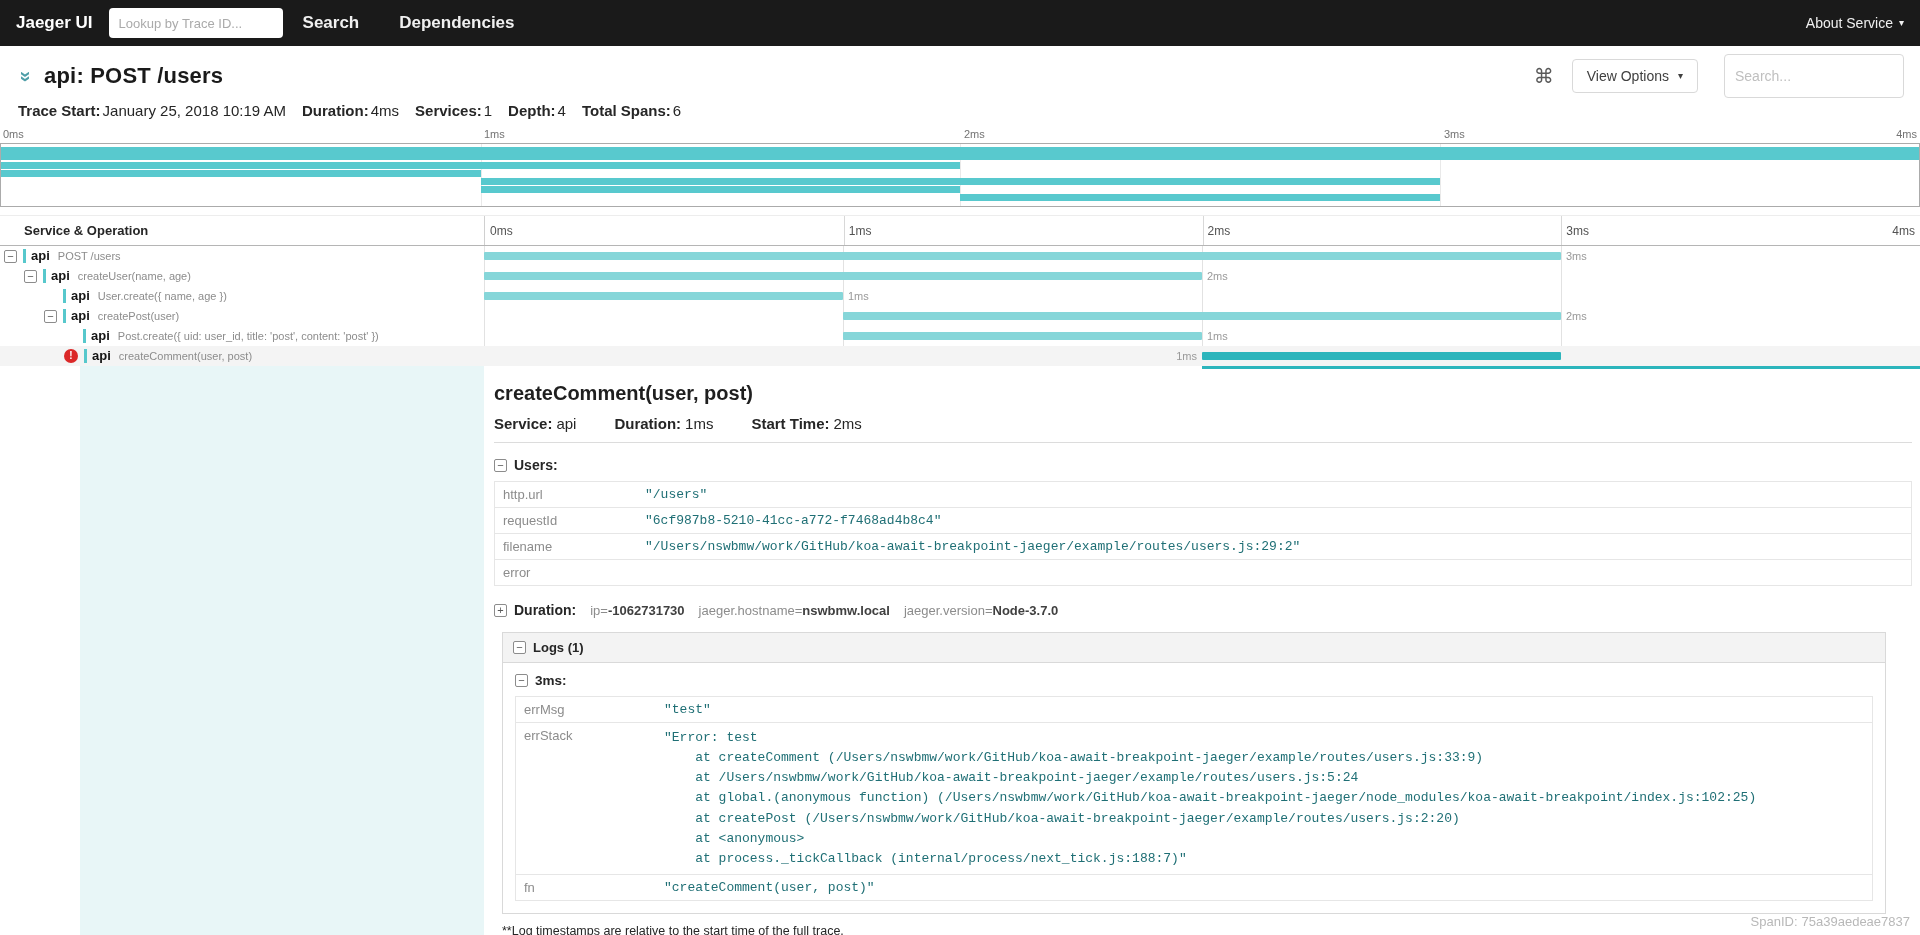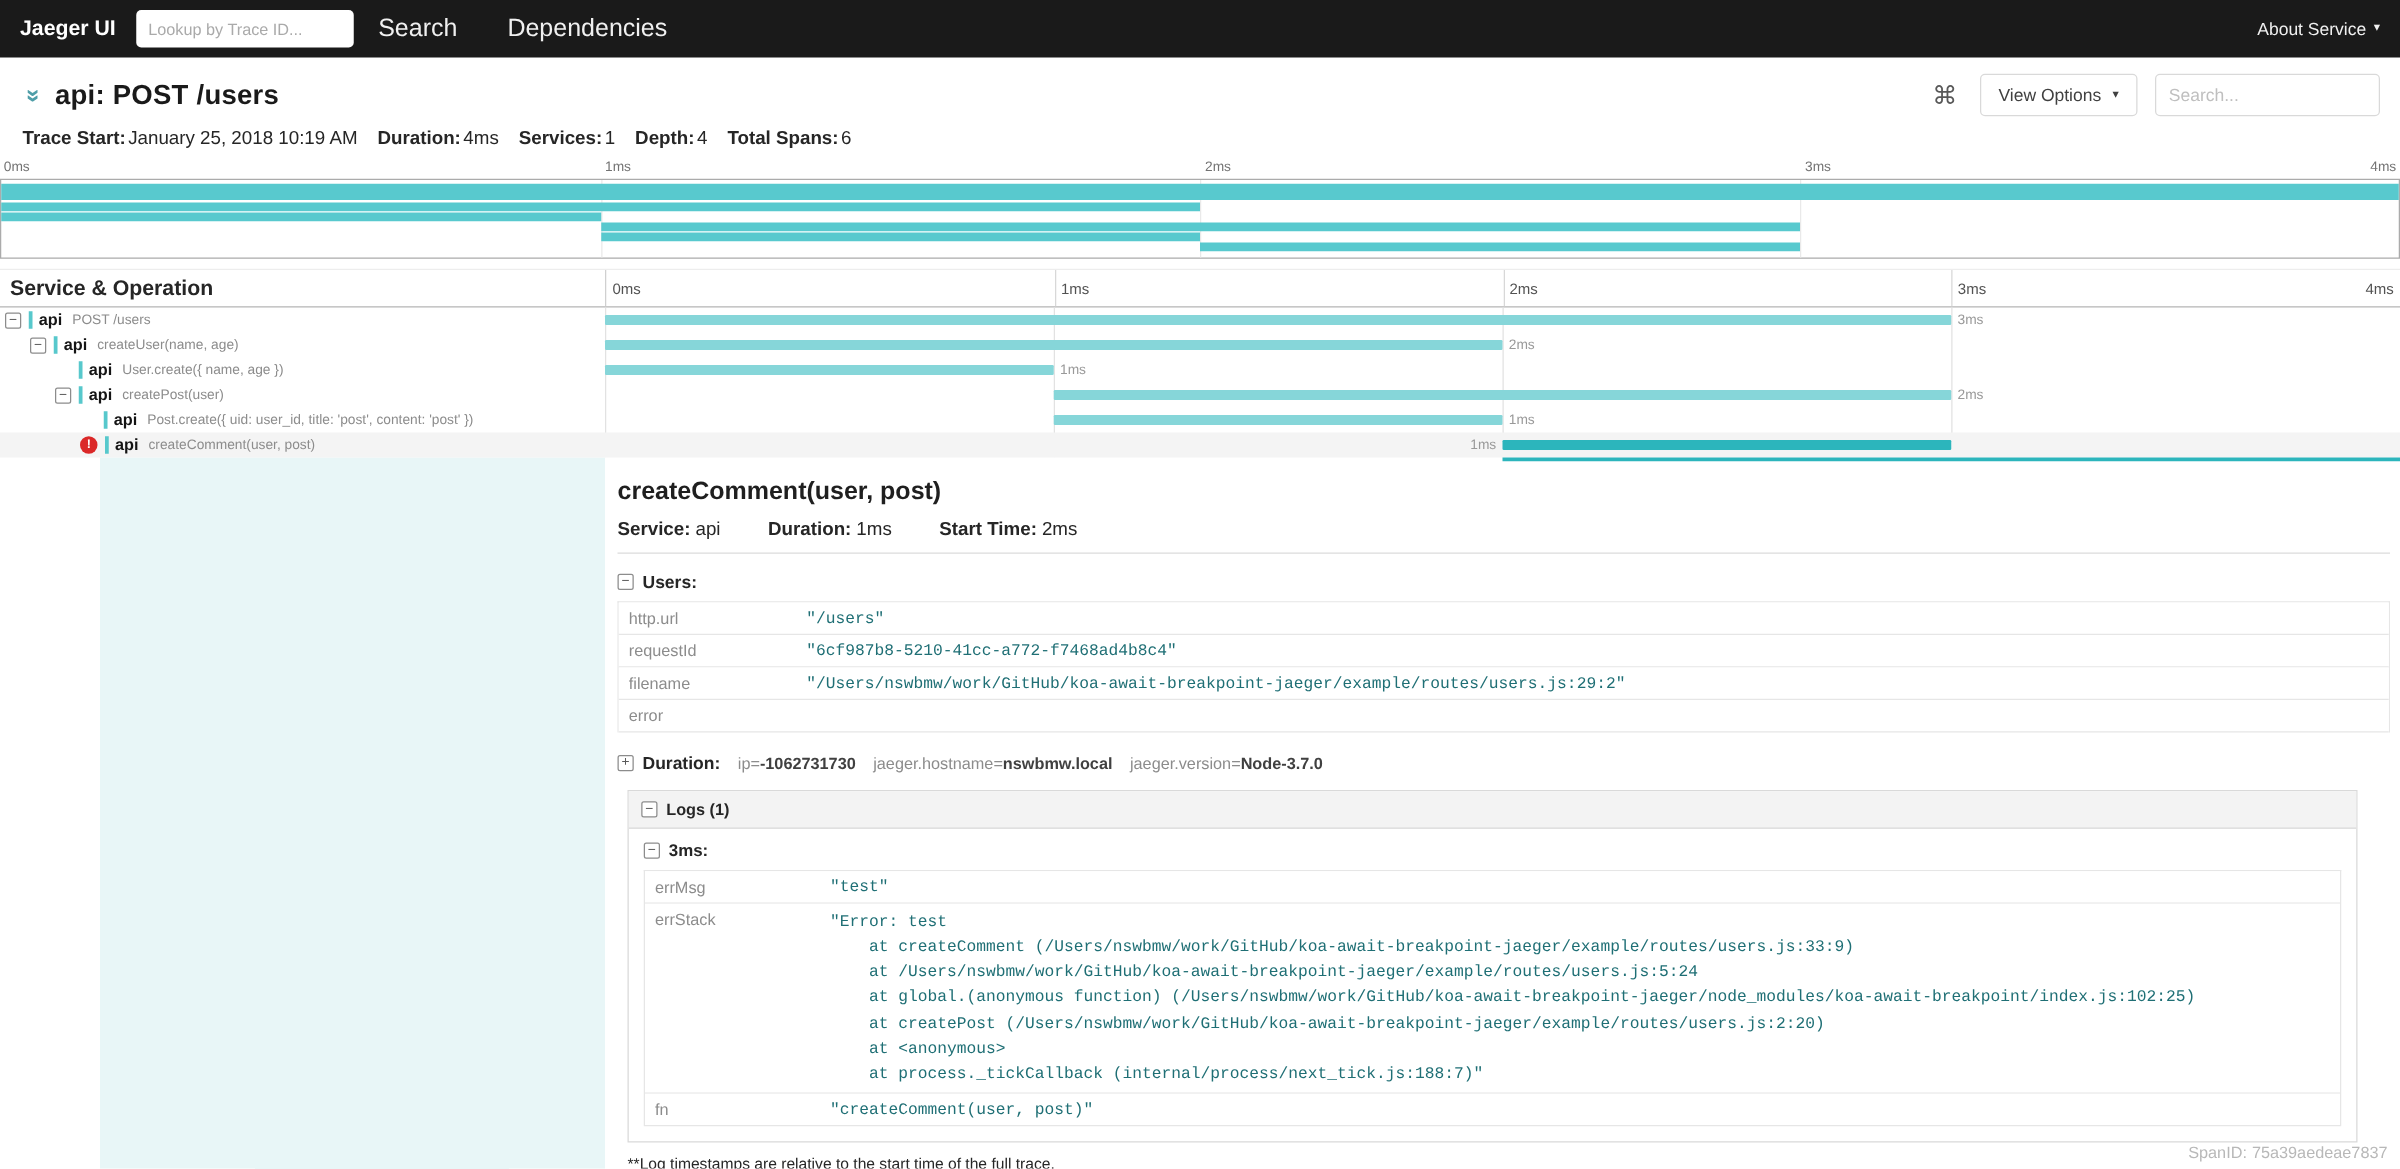--- a/index.html
+++ b/index.html
@@ -9,34 +9,34 @@
     font-family: "Liberation Sans", "DejaVu Sans", sans-serif;
     color: #262626; background: #fff;
   }
   .app { width: 1920px; height: 935px; display: flex; flex-direction: column; position: relative; }
 
   
   .navbar { height: 46px; background: #1a1a1a; display: flex; align-items: center; padding: 0 16px; flex: 0 0 auto; }
   .brand { color: #fff; font-size: 17px; font-weight: 700; margin-right: 16px; cursor: pointer; white-space: nowrap; }
   .trace-lookup { width: 174px; height: 30px; border: none; border-radius: 4px; padding: 0 10px; font-size: 13px; font-family: inherit; background: #fff; color: #333; }
   .trace-lookup::placeholder { color: #aaa; }
-  .nav-item { color: #f0f0f0; font-size: 20px; padding: 0 20px; line-height: 46px; cursor: pointer; white-space: nowrap; }
+  .nav-item { color: #f0f0f0; font-size: 17px; padding: 0 20px; line-height: 46px; cursor: pointer; white-space: nowrap; font-weight: bold; }
   .flex-spacer { flex: 1; }
   .nav-about { color: #f0f0f0; font-size: 14px; cursor: pointer; display: flex; align-items: center; gap: 6px; }
   .caret { font-size: 10px; line-height: 1; }
 
   
   .trace-header { padding: 8px 16px 4px; position: relative; flex: 0 0 auto; }
   .title-row { display: flex; align-items: center; height: 44px; }
   .chevrons { color: #4f9ea8; font-size: 20px; font-weight: 700; transform: rotate(90deg); display: inline-block; width: 20px; text-align: center; cursor: pointer; }
   .trace-title { font-size: 22px; font-weight: 700; margin: 0 0 0 8px; color: #1a1a1a; letter-spacing: .2px; }
   .header-controls { position: absolute; right: 16px; top: 10px; display: flex; align-items: center; gap: 14px; height: 40px; }
   .kbd-btn { border: none; background: none; font-size: 20px; color: #595959; cursor: pointer; padding: 0 4px; font-family: inherit; }
   .view-options { height: 34px; background: #fff; border: 1px solid #d9d9d9; border-radius: 4px; font-size: 14px; font-family: inherit; color: #404040; padding: 0 14px; display: flex; align-items: center; gap: 9px; cursor: pointer; }
-  .trace-search { width: 180px; height: 34px; border: 1px solid #d9d9d9; border-radius: 4px; padding: 0 10px; font-size: 14px; font-family: inherit; color: #333; }
+  .trace-search { width: 180px; height: 44px; border: 1px solid #d9d9d9; border-radius: 4px; padding: 0 10px; font-size: 14px; font-family: inherit; color: #333; margin-left: 12px; }
   .trace-search::placeholder { color: #bfbfbf; }
   .meta-row { font-size: 15px; padding-left: 2px; height: 24px; display: flex; gap: 16px; align-items: center; }
   .meta-label { font-weight: 700; }
   .meta-value { margin-left: 2px; }
 
   
   .minimap { flex: 0 0 auto; position: relative; margin-top: 2px; }
   .mini-ticks { position: relative; height: 15px; font-size: 11px; color: #737373; }
   .mini-ticks .mtick { position: absolute; top: 0; }
   .mt0 { left: 3px; } .mt1 { left: calc(25% + 4px); } .mt2 { left: calc(50% + 4px); } .mt3 { left: calc(75% + 4px); } .mt4 { right: 3px; }
@@ -46,21 +46,21 @@
   .mini-bar { position: absolute; background: #58c9ce; }
   .mb0 { top: 3px;  height: 13px; }
   .mb1 { top: 18px; height: 7px; }
   .mb2 { top: 26px; height: 7px; }
   .mb3 { top: 34px; height: 7px; }
   .mb4 { top: 42px; height: 7px; }
   .mb5 { top: 50px; height: 7px; }
 
   
   .timeline-header { display: flex; height: 31px; border-top: 1px solid #ededed; border-bottom: 1px solid #b5b5b5; flex: 0 0 auto; margin-top: 8px; }
-  .th-left { width: 484px; flex: 0 0 484px; font-weight: 700; font-size: 17px; line-height: 30px; padding-left: 8px; }
+  .th-left { width: 484px; flex: 0 0 484px; font-weight: 700; font-size: 13px; line-height: 30px; padding-left: 24px; }
   .th-right { flex: 1; position: relative; font-size: 12px; color: #525252; border-left: 1px solid #d0d0d0; }
   .th-right .tick { position: absolute; top: 8px; }
   .tk0 { left: 5px; } .tk1 { left: calc(25% + 5px); } .tk2 { left: calc(50% + 5px); } .tk3 { left: calc(75% + 5px); } .tk4 { right: 5px; }
   .th-grid { position: absolute; top: 0; bottom: 0; width: 1px; background: #d8d8d8; }
   .tg1 { left: 25%; } .tg2 { left: 50%; } .tg3 { left: 75%; }
 
   
   .span-rows { flex: 0 0 auto; position: relative; }
   .rows-grid { position: absolute; top: 0; bottom: 0; width: 1px; background: #e2e2e2; z-index: 0; }
   .rg0 { left: 484px; } .rg1 { left: 843px; } .rg2 { left: 1202px; } .rg3 { left: 1561px; }

